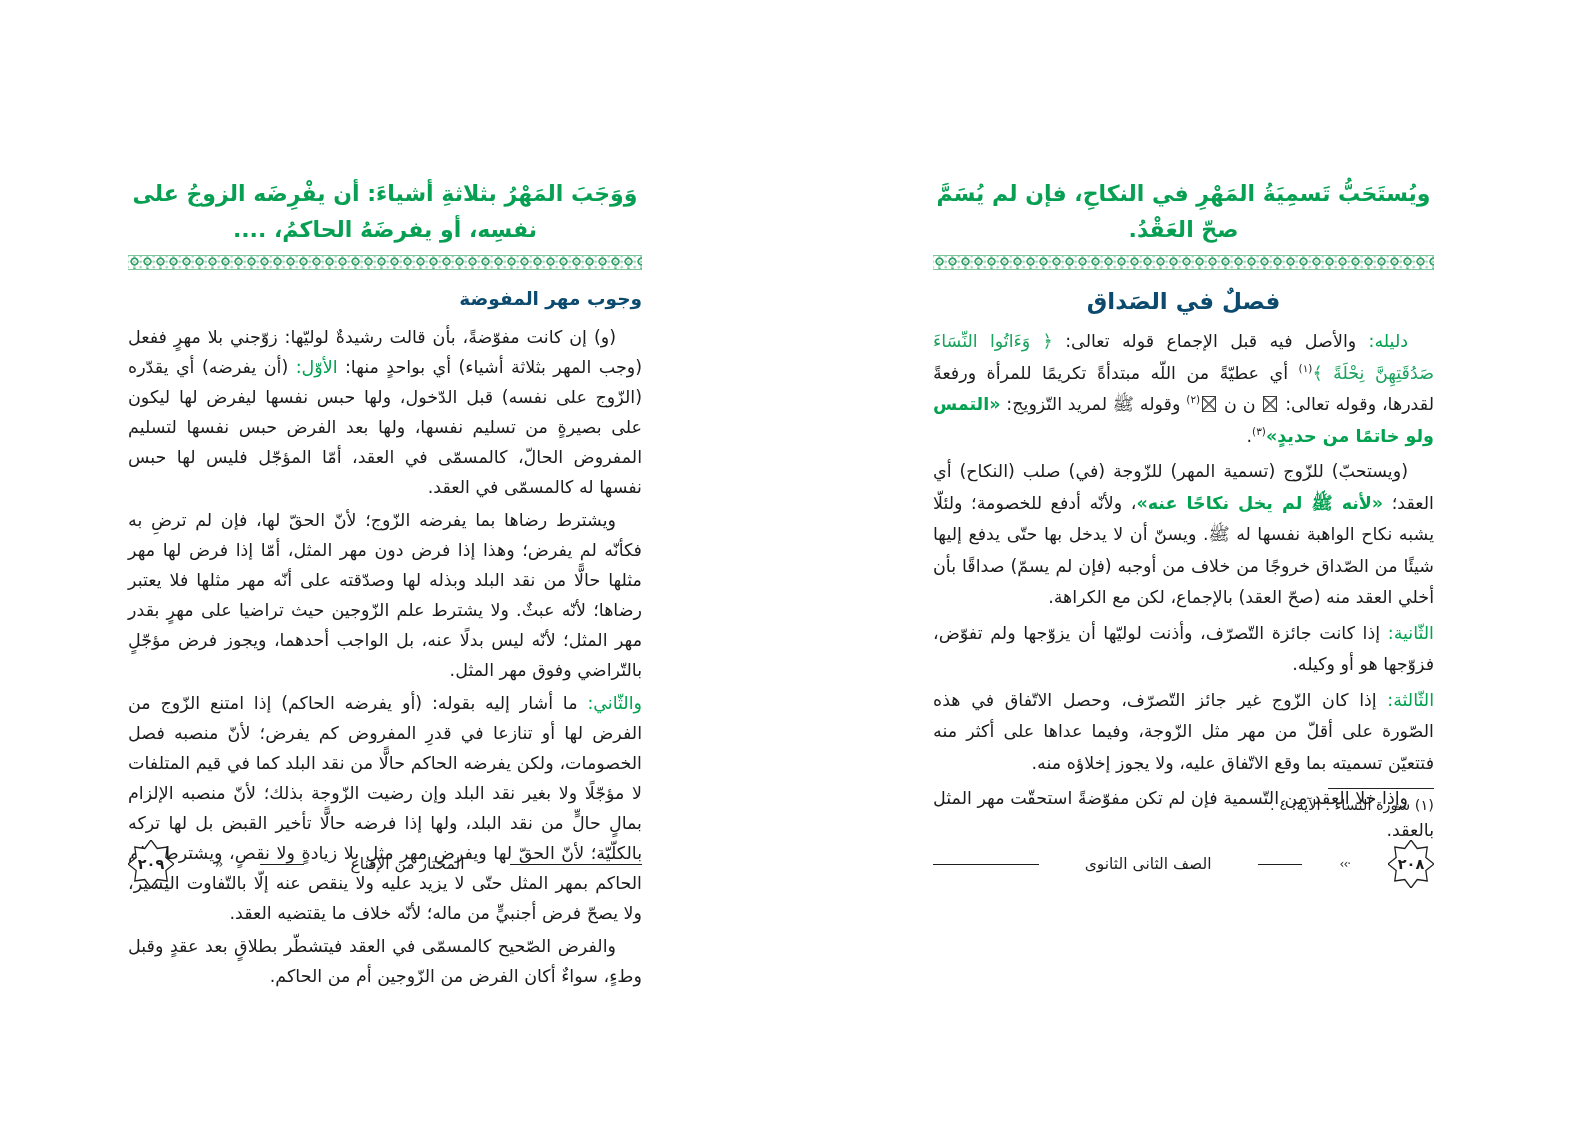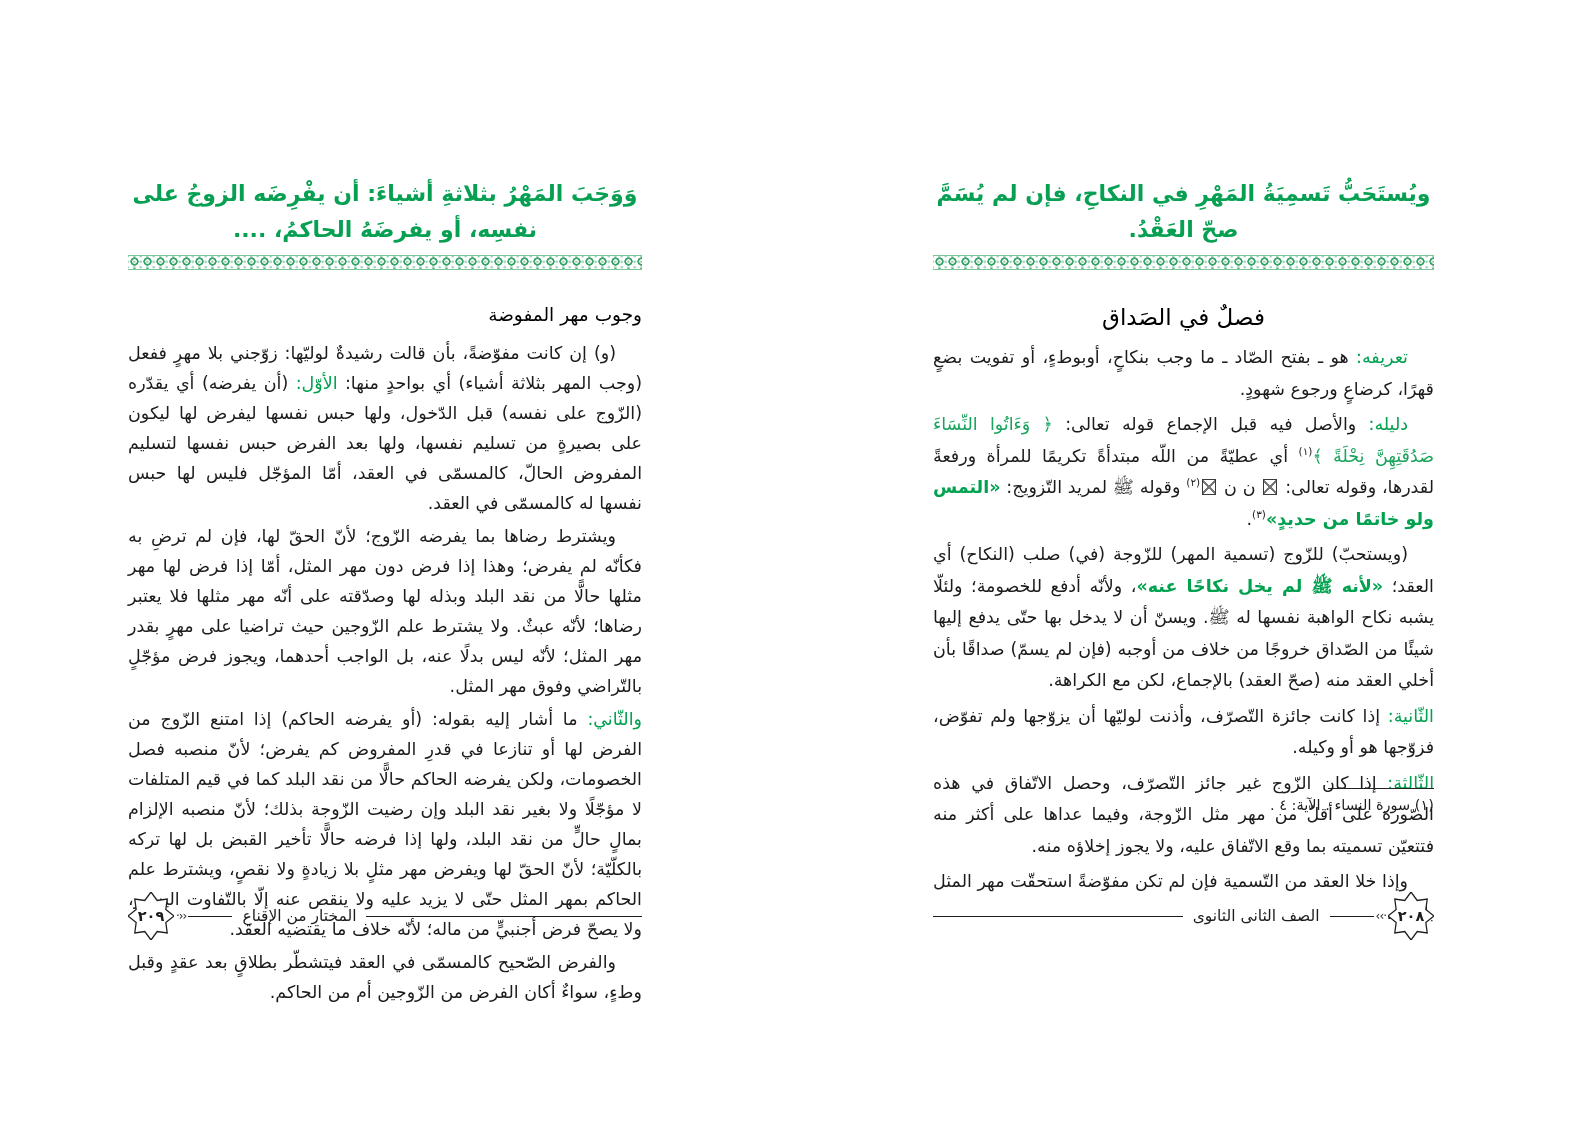--- a/index.html
+++ b/index.html
@@ -18,21 +18,21 @@
   .chain{
     height:13px;margin-top:7px;
     border-top:1px solid #7cc49b;border-bottom:1px solid #7cc49b;
     background-image:
       radial-gradient(circle at 50% 50%, rgba(53,163,104,0) 2px, #35a368 2.6px 3.9px, rgba(53,163,104,0) 4.4px),
       radial-gradient(circle at 50% 50%, #9ed1b4 0.9px, rgba(158,209,180,0) 1.7px);
     background-size:13px 11px,6.5px 5.5px;
     background-position:0 0,3px 3px;
   }
   .section-title{
-    font-weight:normal;color:#000000;direction:rtl;margin-top:30px;
+    font-weight:bold;color:#0c4a6e;direction:rtl;margin-top:14px;
   }
   .page-right .section-title{font-size:23px;text-align:center;line-height:34px;}
   .page-left  .section-title{font-size:18.5px;text-align:right;line-height:30px;}
 
   .body-text{direction:rtl;text-align:justify;margin-top:8px;}
   .page-right .body-text p{font-size:17.5px;line-height:31.5px;margin:0 0 4px 0;}
   .page-left  .body-text p{font-size:17.5px;line-height:30px;margin:0 0 3px 0;}
   .para.indent{text-indent:26px;}
   .g{color:#00a14f;}
   .gb{color:#00a14f;font-weight:bold;}
@@ -46,22 +46,22 @@
       linear-gradient(-45deg, transparent 44%, #777 44% 56%, transparent 56%);
   }
 
   .footnotes{
     position:absolute;left:933px;top:788px;width:501px;direction:rtl;
   }
   .fn-sep{width:106px;border-top:1.6px solid #222;margin-bottom:6px;}
   .footnotes .fn-line{font-size:14.5px;line-height:21.5px;}
 
   .page-footer{
-    position:absolute;top:892px;height:48px;width:514px;
-    display:flex;align-items:center;
+    position:absolute;top:840px;height:48px;width:514px;
+    display:flex;align-items:center;gap:36px;
   }
   .footer-left{left:128px;}
   .footer-right{left:933px;width:501px;}
   .rule{border-top:1.6px solid #1d1d1d;height:0;}
   .rule-grow{flex:1 1 auto;}
   .rule-short{width:44px;flex:0 0 auto;}
   .footer-label{
     flex:0 0 auto;font-size:15.5px;direction:rtl;padding:0 10px;white-space:nowrap;
   }
   .decor{flex:0 0 auto;font-size:12px;color:#2a2a2a;letter-spacing:-1px;padding:0 2px;white-space:nowrap;}
@@ -73,21 +73,20 @@
   }
 </style>
 </head>
 <body>
 
 <div class="page page-right">
   <div class="page-header">ويُستَحَبُّ تَسمِيَةُ المَهْرِ في النكاحِ، فإن لم يُسَمَّ صحّ العَقْدُ.</div>
   <div class="chain"></div>
   <div class="section-title">فصلٌ في الصَداق</div>
   <div class="body-text">
-      <p class="para indent"><span class="g">تعريفه: </span><span>هو ـ بفتح الصّاد ـ ما وجب بنكاحٍ، أوبوطءٍ، أو تفويت بضعٍ قهرًا، كرضاعٍ ورجوع شهودٍ.</span></p>
       <p class="para indent"><span class="g">دليله: </span><span>والأصل فيه قبل الإجماع قوله تعالى: </span><span class="v">﴿ وَءَاتُوا النِّسَاءَ صَدُقَتِهِنَّ نِحْلَةً ﴾</span><sup class="fn-ref">(١)</sup><span> أي عطيّةً من اللّه مبتدأةً تكريمًا للمرأة ورفعةً لقدرها، وقوله تعالى: </span><span class="glyphbox"></span><span> ن ن </span><span class="glyphbox"></span><sup class="fn-ref">(٢)</sup><span> وقوله ﷺ لمريد التّزويج: </span><span class="gb">«التمس ولو خاتمًا من حديدٍ»</span><sup class="fn-ref">(٣)</sup><span>.</span></p>
       <p class="para indent"><span>(ويستحبّ) للزّوج (تسمية المهر) للزّوجة (في) صلب (النكاح) أي العقد؛ </span><span class="gb">«لأنه ﷺ لم يخل نكاحًا عنه»</span><span>، ولأنّه أدفع للخصومة؛ ولئلّا يشبه نكاح الواهبة نفسها له ﷺ. ويسنّ أن لا يدخل بها حتّى يدفع إليها شيئًا من الصّداق خروجًا من خلاف من أوجبه (فإن لم يسمّ) صداقًا بأن أخلي العقد منه (صحّ العقد) بالإجماع، لكن مع الكراهة.</span></p>
       <p class="para"><span class="g">الثّانية:</span><span> إذا كانت جائزة التّصرّف، وأذنت لوليّها أن يزوّجها ولم تفوّض، فزوّجها هو أو وكيله.</span></p>
       <p class="para"><span class="g">الثّالثة:</span><span> إذا كان الزّوج غير جائز التّصرّف، وحصل الاتّفاق في هذه الصّورة على أقلّ من مهر مثل الزّوجة، وفيما عداها على أكثر منه فتتعيّن تسميته بما وقع الاتّفاق عليه، ولا يجوز إخلاؤه منه.</span></p>
       <p class="para indent"><span>وإذا خلا العقد من التّسمية فإن لم تكن مفوّضةً استحقّت مهر المثل بالعقد.</span></p>
     </div>
 </div>
 
 <div class="footnotes">
   <div class="fn-sep"></div>

